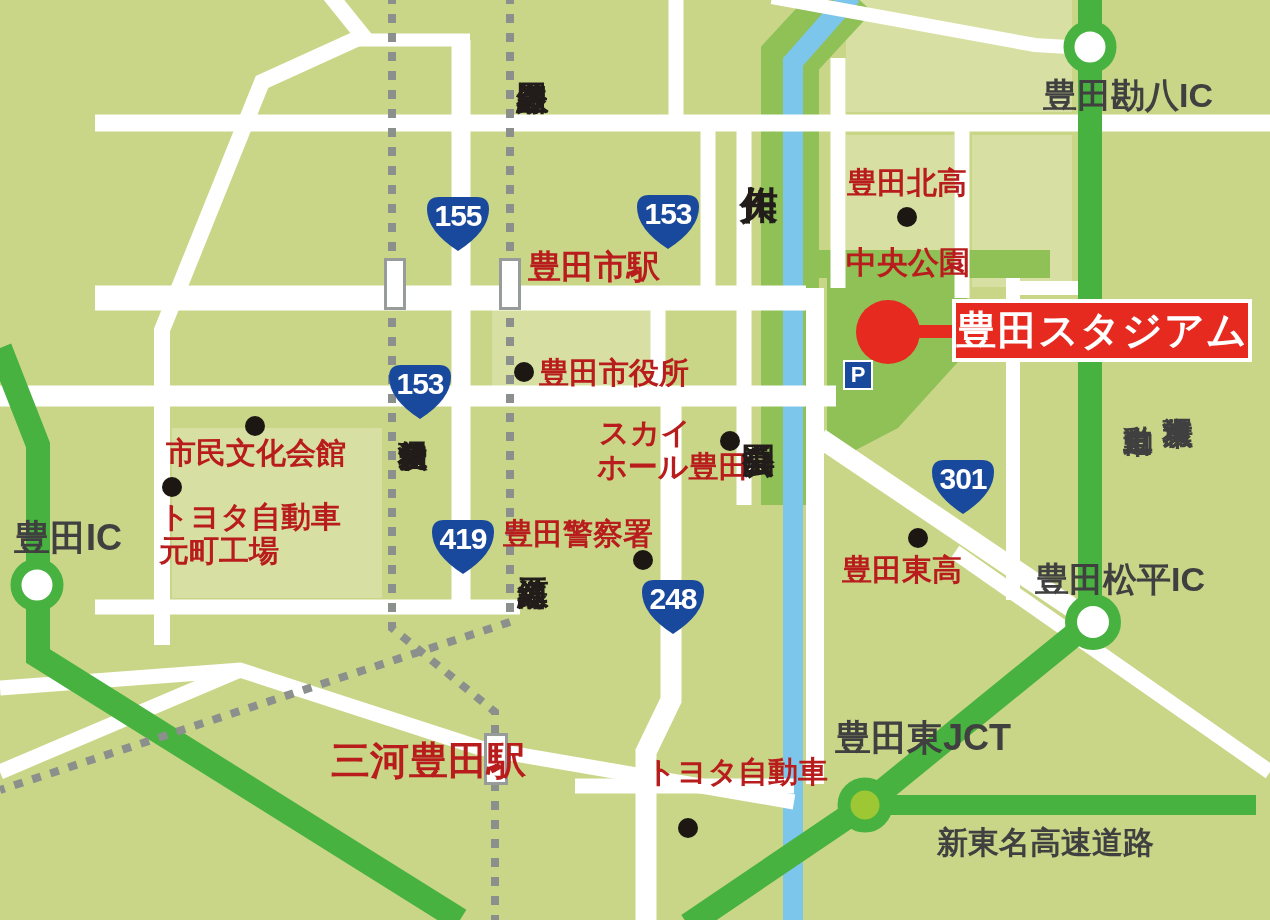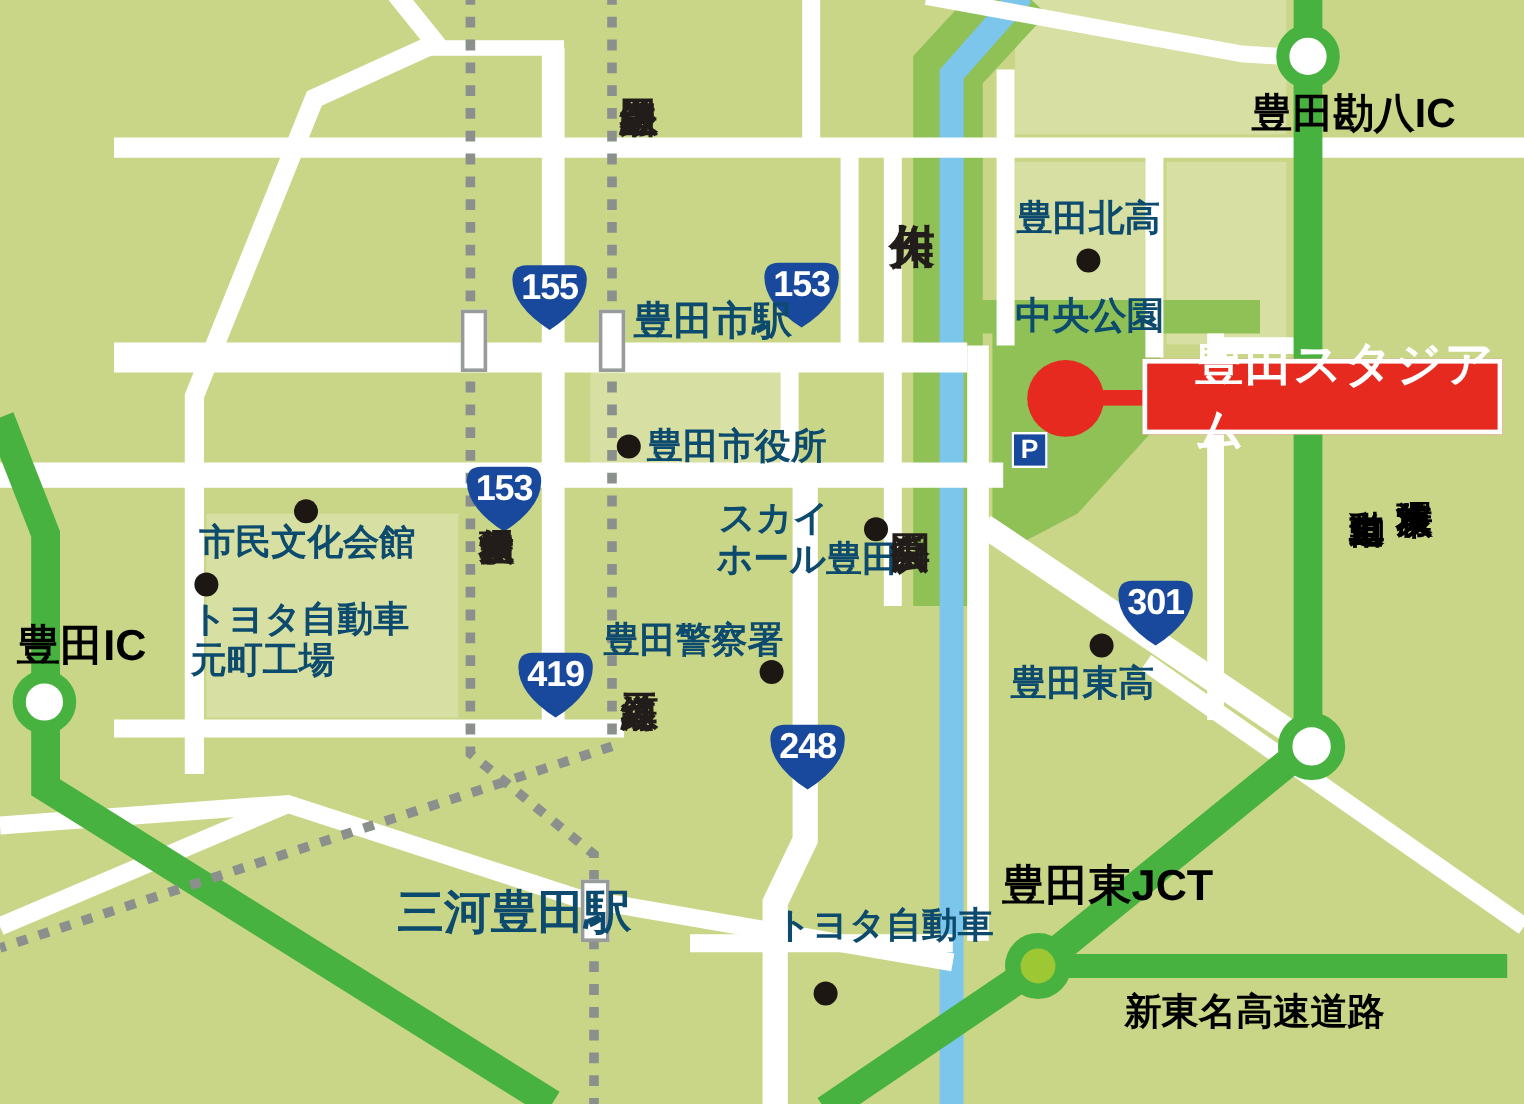--- a/index.html
+++ b/index.html
@@ -10,60 +10,60 @@
     overflow:hidden;
     font-family:"Liberation Sans","DejaVu Sans",sans-serif;
     color:#221d1a;
   }
   #terrain{position:absolute;left:0;top:0;}
   .label{
     position:absolute;
     font-weight:600;
     white-space:nowrap;
     line-height:1.12;
-    color:#0c4a6e;
+    color:#b91c1c;
   }
   .vlabel{
     position:absolute;
     font-weight:600;
     writing-mode:vertical-rl;
     text-orientation:upright;
     transform:translateX(-50%);
     white-space:nowrap;
     line-height:1;
     color:#221d1a;
   }
-  .green-text{color:#000000;}
+  .green-text{color:#404040;}
   .dot{
     position:absolute;
     width:20px;height:20px;border-radius:50%;
     background:#1c1713;
     transform:translate(-50%,-50%);
   }
   .station{
     position:absolute;
     background:#ffffff;
     border:3px solid #979c9b;
     box-sizing:border-box;
   }
   .badge{
-    position:absolute;width:68px;height:60px;margin-top:24px;
+    position:absolute;width:68px;height:60px;
   }
   .badge svg{position:absolute;left:0;top:0;}
   .badge .num{
     position:absolute;left:0;top:5px;width:100%;
     text-align:center;
     color:#fff;font-size:30px;font-weight:700;
     letter-spacing:-1px;
   }
   #stadium-callout-box{
     position:absolute;left:952px;top:299px;width:300px;height:63px;
     background:#e62a20;border:4px solid #fff;box-sizing:border-box;
     display:flex;align-items:center;justify-content:center;
-    color:#fff;font-size:40px;font-weight:700;letter-spacing:1px;padding-left:40px;
+    color:#fff;font-size:40px;font-weight:700;letter-spacing:1px;
   }
   #stadium-circle{
     position:absolute;left:856px;top:300px;width:64px;height:64px;
     border-radius:50%;background:#e62a20;
   }
   #stadium-connector{
     position:absolute;left:912px;top:325px;width:48px;height:13px;
     background:#e62a20;
   }
   #parking-icon{
@@ -209,20 +209,21 @@
   <div class="vlabel" style="left:759px;top:418px;font-size:33px">白浜公園</div>
 
   <div class="vlabel" style="left:759px;top:156px;font-size:38px">矢作川</div>
 
   <div class="vlabel" style="left:533px;top:57px;font-size:32px">名鉄豊田線</div>
   <div class="vlabel" style="left:413px;top:418px;font-size:29px">愛知環状鉄道</div>
   <div class="vlabel" style="left:533px;top:554px;font-size:31px">名鉄三河線</div>
 
   <div class="label green-text" style="left:14px;top:518px;font-size:36px">豊田IC</div>
   <div class="label green-text" style="left:1043px;top:76px;font-size:34px">豊田勘八IC</div>
+  <div class="label green-text" style="left:1035px;top:560px;font-size:34px">豊田松平IC</div>
   <div class="label green-text" style="left:835px;top:718px;font-size:36px">豊田東JCT</div>
   <div class="label green-text" style="left:937px;top:826px;font-size:31px">新東名高速道路</div>
   <div class="vlabel green-text" style="left:1178px;top:394px;font-size:30px">東海環状</div>
   <div class="vlabel green-text" style="left:1138px;top:402px;font-size:30px">自動車道</div>
 
   <div id="stadium-circle"></div>
   <div id="stadium-connector"></div>
   <div id="stadium-callout-box">豊田スタジアム</div>
   <div id="parking-icon">P</div>
 

